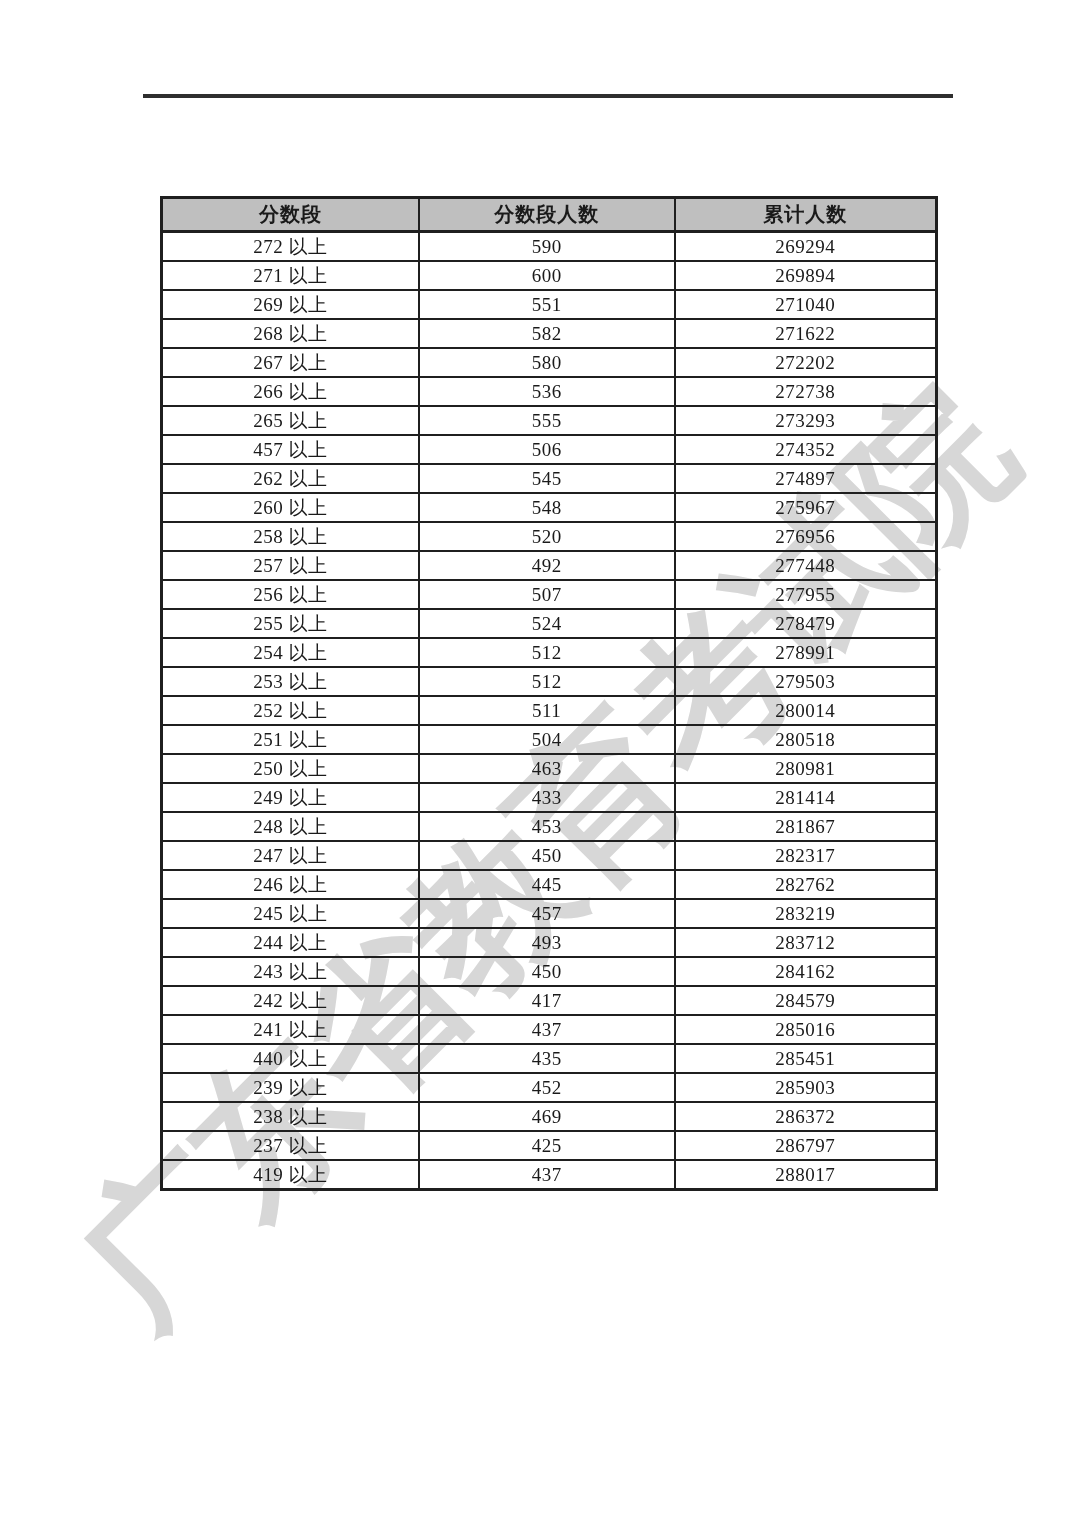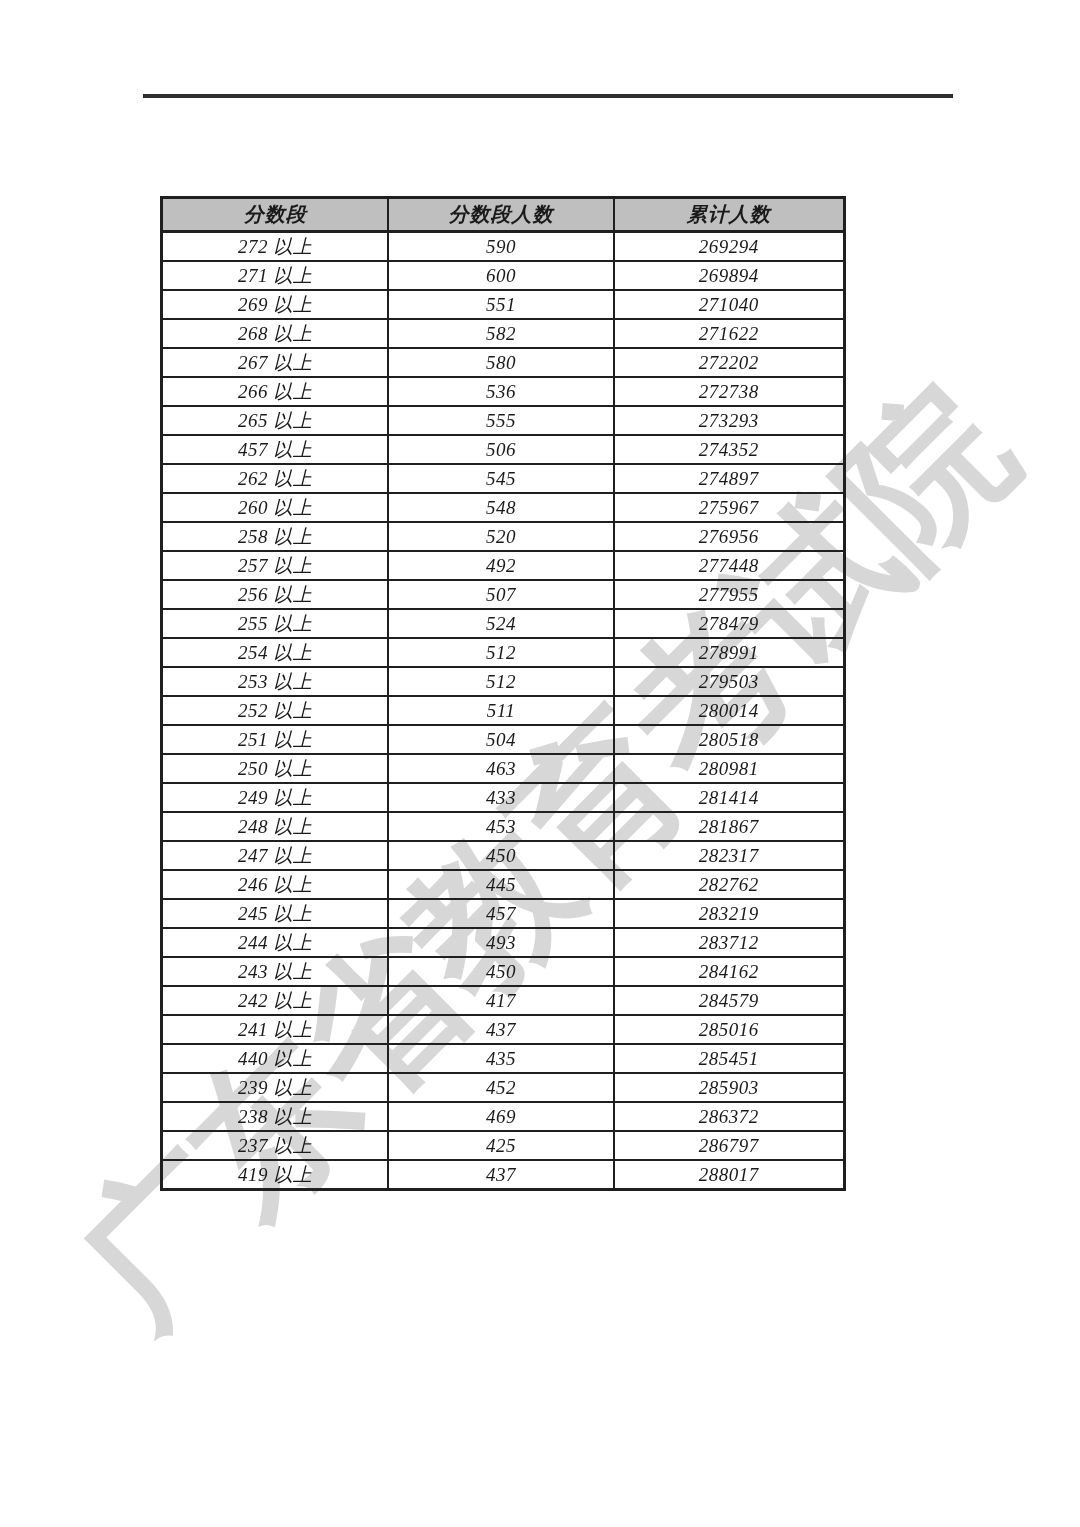--- a/index.html
+++ b/index.html
@@ -41,26 +41,25 @@
     color: #d7d7d7;
     z-index: 1;
     pointer-events: none;
     font-family: "Liberation Serif", "DejaVu Serif", serif;
     user-select: none;
   }
   table.score-table {
     position: absolute;
     left: 160px;
     top: 196px;
-    width: 686px;
+    width: 778px;
     border-collapse: collapse;
     table-layout: fixed;
     z-index: 2;
     background: transparent;
-    font-style: italic;
   }
   table.score-table th,
   table.score-table td {
     border: 2px solid #1f1f1f;
     text-align: center;
     vertical-align: middle;
     padding: 0;
     overflow: hidden;
   }
   table.score-table {

